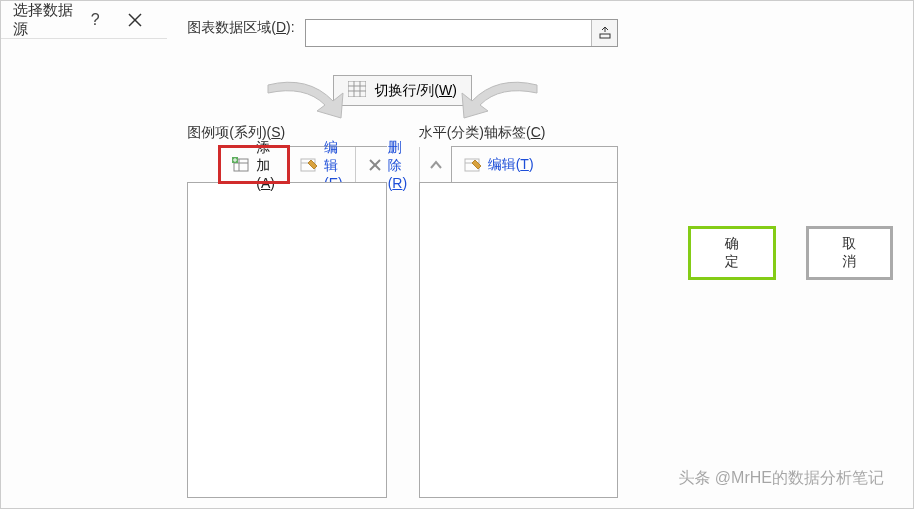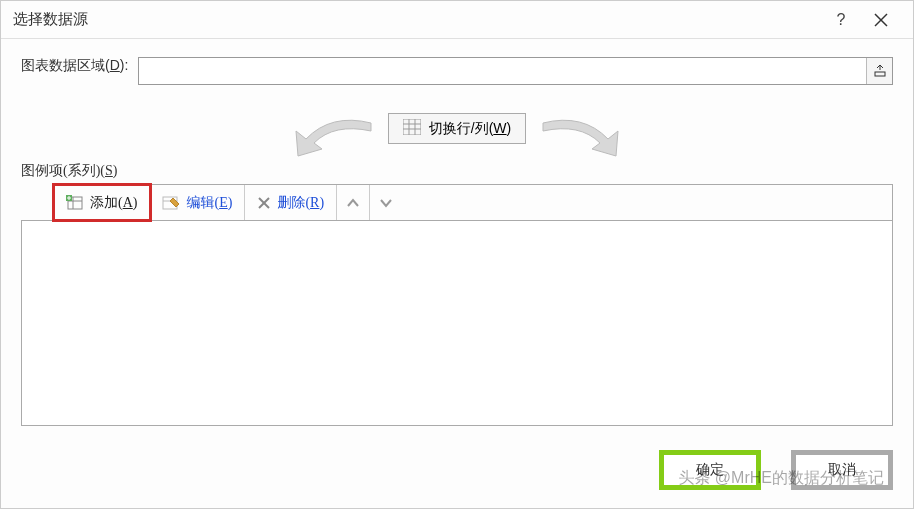--- a/index.html
+++ b/index.html
@@ -11,21 +11,20 @@
       width: 914px;
       height: 509px;
       overflow: hidden;
     }
     .dialog {
       width: 914px;
       height: 509px;
       border: 1px solid #ccc;
       background: #fdfdfd;
       display: flex;
-      flex-direction: column;
     }
     .titlebar {
       display: flex;
       align-items: center;
       height: 38px;
       padding: 0 12px;
       border-bottom: 1px solid #e0e0e0;
     }
     .titlebar .title { flex: 1; font-size: 15px; }
     .titlebar .help, .titlebar .close {
@@ -54,21 +53,21 @@
     .swap-row { display: flex; align-items: center; justify-content: center; margin-bottom: 18px; position: relative; }
     .swap-btn {
       border: 1px solid #aaa; background: #f6f6f6;
       padding: 5px 14px; display: flex; align-items: center; gap: 8px;
       cursor: pointer; font-size: 14px;
     }
     .swap-btn .icon { color: #777; }
     .arrow-svg { position: absolute; }
     .arrow-left { left: 255px; top: -2px; }
     .arrow-right { right: 255px; top: -2px; }
-    .lists-row { display: flex; gap: 32px; flex: 1; min-height: 0; font-family: Liberation Serif, serif; }
+    .lists-row { display: flex; gap: 32px; flex: 1; min-height: 0; }
     .list-block { flex: 1; display: flex; flex-direction: column; min-width: 0; }
     .list-label { margin-bottom: 4px; font-size: 14px; }
     .toolbar {
       display: flex; border: 1px solid #aaa; border-bottom: none; height: 36px;
       background: #fdfdfd;
       margin-left: 32px;
     }
     .tool-btn {
       display: flex; align-items: center; gap: 6px;
       padding: 0 12px; border-right: 1px solid #ccc;
@@ -89,21 +88,21 @@
     .footer {
       display: flex; align-items: center; padding: 14px 20px 18px 20px;
       border-top: none;
     }
     .footer .hidden-btn {
       border: 1px solid #aaa; background: #fafafa; padding: 6px 14px;
       cursor: pointer; font-size: 14px;
     }
     .footer .spacer { flex: 1; }
     .footer .ok-btn, .footer .cancel-btn {
-      border: 5px solid #84cc16; background: #fff; padding: 6px 32px;
+      border: 3px solid #84cc16; background: #fff; padding: 6px 32px;
       cursor: pointer; font-size: 14px; margin-left: 30px; color: #333;
     }
     .footer .cancel-btn { border-color: #aaa; text-align: center; }
     .watermark {
       position: absolute; right: 30px; bottom: 20px;
       font-size: 16px; color: rgba(0,0,0,0.35);
       pointer-events: none;
     }
     .underline { text-decoration: underline; }
   </style>
@@ -206,20 +205,38 @@
           </div>
           <div class="tool-btn arrow disabled">
             <svg width="12" height="10" viewBox="0 0 12 10">
                 <path d="M1 2 L6 8 L11 2" fill="none" stroke="#999" stroke-width="2"></path>
               </svg>
           </div>
         </div>
         <div class="listbox"></div>
       </div>
 
+      <div class="list-block">
+        <div class="list-label">
+          <span>水平(分类)轴标签(</span><span class="underline">C</span><span>)</span>
+        </div>
+        <div class="toolbar">
+          <div class="tool-btn disabled">
+            <span class="icon">
+              <svg width="18" height="16" viewBox="0 0 18 16">
+                  <rect x="1" y="2" width="14" height="12" fill="none" stroke="#bbb"></rect>
+                  <line x1="1" y1="6" x2="15" y2="6" stroke="#bbb"></line>
+                  <path d="M11 3 L17 9 L14 12 L8 6 Z" fill="#d9a23e" stroke="#b8862e"></path>
+                </svg>
+            </span>
+            <span><span>编辑(</span><span class="underline">T</span><span>)</span></span>
+          </div>
+        </div>
+        <div class="listbox"></div>
+      </div>
     </div>
   </div>
 
   <div class="footer">
     <div class="spacer"></div>
     <button class="ok-btn">确定</button>
     <button class="cancel-btn">取消</button>
   </div>
 
   <div class="watermark">头条 @MrHE的数据分析笔记</div>

